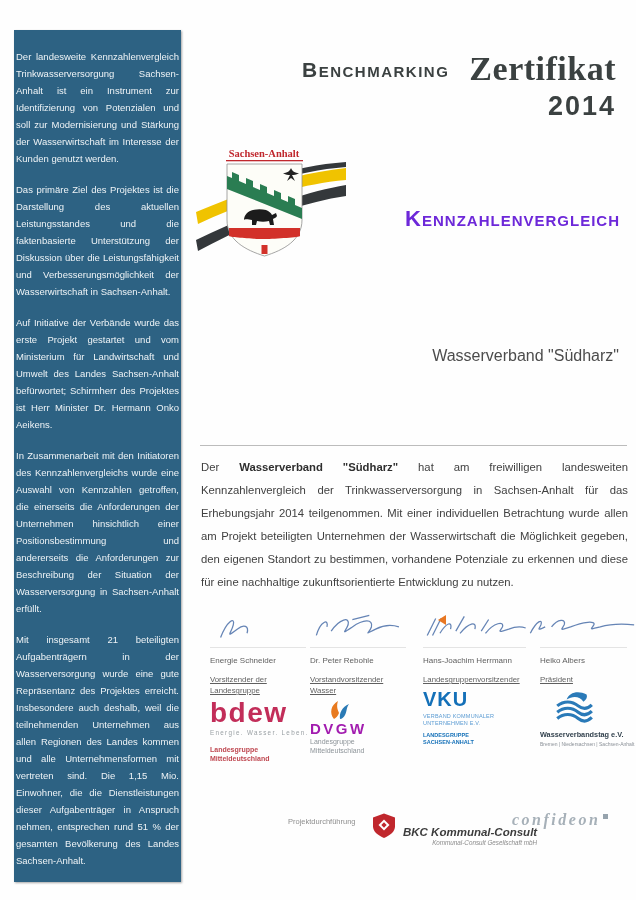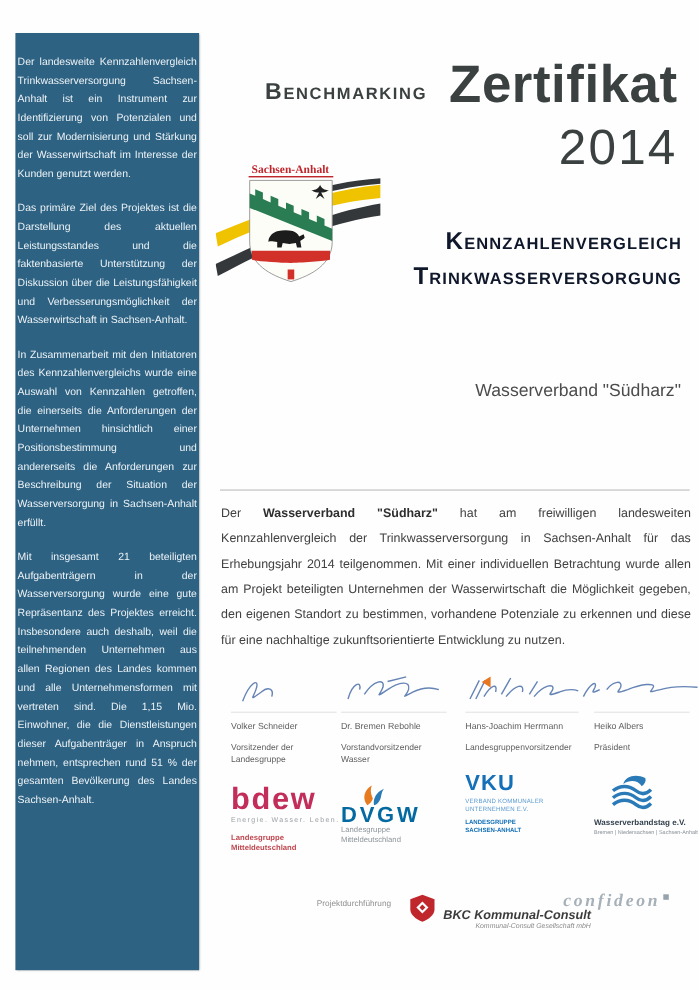--- a/index.html
+++ b/index.html
@@ -21,30 +21,30 @@
     overflow:hidden;
     box-shadow:1px 1px 2px rgba(0,0,0,.35);
     hyphens:auto;
   }
   .sidebar p { margin:0 0 14px; }
 
   
   .header { position:absolute; top:50px; right:20px; text-align:right; color:#3b4141; }
   .header .line1 { white-space:nowrap; }
   .program { font-size:21px; font-weight:bold; font-variant:small-caps; letter-spacing:1.5px; margin-right:20px; vertical-align:3px; }
-  .title-word { font-size:48px; font-weight:bold; letter-spacing:0.5px; }
-  .year { font-size:45px; font-weight:normal; letter-spacing:2px; margin-top:3px; }
+  .title-word { font-size:34px; font-weight:bold; letter-spacing:0.5px;font-family:Liberation Serif, serif; }
+  .year { font-size:27px; font-weight:bold; letter-spacing:2px; margin-top:3px; }
 
   
   .emblem { position:absolute; left:196px; top:146px; width:150px; height:118px; }
 
   
   .subject {
     position:absolute; top:203px; right:16px; text-align:right;
-    color:#0f172a; font-weight:bold; font-variant:small-caps;
+    color:#6d28d9; font-weight:bold; font-variant:small-caps;
     font-size:22px; line-height:32px; letter-spacing:1px;
   }
 
   
   .recipient { position:absolute; top:347px; right:17px; font-size:16px; color:#4c4c4c; }
 
   
   .divider { position:absolute; left:200px; top:445px; width:427px; border-top:1px solid #bcbcbc; }
   .body-text {
     position:absolute; left:201px; top:456px; width:427px;
@@ -55,31 +55,31 @@
   
   .sig { position:absolute; top:610px; }
   .sig-1 { left:210px; width:104px; }
   .sig-2 { left:310px; width:104px; }
   .sig-3 { left:423px; width:112px; }
   .sig-4 { left:540px; width:95px; }
   .signature { display:block; height:36px; }
   .sig-4 .signature { margin-left:-16px; }
   .sigline { border-top:1px solid #e4e4e4; width:92%; margin:1px 0 8px; }
   .sig .name { font-size:8px; color:#5f5f5f; margin-bottom:9px; white-space:nowrap; }
-  .sig .role { font-size:7.8px; color:#5f5f5f; line-height:11px; margin-bottom:17px; width:86px; }
+  .sig .role { font-size:7.8px; color:#5f5f5f; line-height:11px; margin-bottom:4px; width:86px;text-decoration:underline; }
 
   
   .bdew-word { font-size:28px; font-weight:bold; color:#c22d59; letter-spacing:1.5px; line-height:26px; font-family:Liberation Sans, sans-serif; }
   .bdew-tag { font-size:6.3px; color:#9aa0a4; letter-spacing:1.3px; margin:3px 0 9px; white-space:nowrap; }
   .bdew-sub { font-size:7px; color:#bf4750; font-weight:bold; line-height:9px; }
 
   
   .dvgw { margin-top:2px; }
   .dvgw-flame { display:block; width:28px; height:20px; margin-left:14px; }
-  .dvgw-word { font-size:20px; font-weight:bold; color:#0369a1; letter-spacing:2.5px; line-height:17px; }
+  .dvgw-word { font-size:15px; font-weight:bold; color:#a21caf; letter-spacing:2.5px; line-height:17px; }
   .dvgw-sub { font-size:7px; color:#8d9499; line-height:9px; }
   .dvgw-sub:first-of-type { margin-top:8px; }
 
   
   .vku { margin-top:4px; }
   .vku-word { position:relative; font-size:20px; font-weight:bold; color:#1470b8; letter-spacing:1px; line-height:20px; width:52px; }
   .vku-arrow { position:absolute; left:15px; top:5px; width:0; height:0;
     border-top:5px solid transparent; border-bottom:5px solid transparent; border-right:8px solid #e87722; }
   .vku-sub-a { font-size:5.5px; color:#5b9bd2; line-height:7px; letter-spacing:.2px; }
   .vku-sub-a.first { margin-top:4px; }
@@ -103,20 +103,21 @@
   .conf-mark { display:inline-block; width:5px; height:5px; background:#96a3ad; margin-left:3px; vertical-align:6px; }
 </style>
 </head>
 <body>
 
 <div class="page">
 
   <aside class="sidebar">
     <p>Der landesweite Kennzahlenvergleich Trinkwasserversorgung Sachsen-Anhalt ist ein Instrument zur Identifizierung von Potenzialen und soll zur Modernisierung und Stärkung der Wasserwirtschaft im Interesse der Kunden genutzt werden.</p>
     <p>Das primäre Ziel des Projektes ist die Darstellung des aktuellen Leistungsstandes und die faktenbasierte Unterstützung der Diskussion über die Leistungsfähigkeit und Verbesserungsmöglichkeit der Wasserwirtschaft in Sachsen-Anhalt.</p>
+    <p>Auf Initiative der Verbände wurde das erste Projekt gestartet und vom Ministerium für Landwirtschaft und Umwelt des Landes Sachsen-Anhalt befürwortet; Schirmherr des Projektes ist Herr Minister Dr. Hermann Onko Aeikens.</p>
     <p>In Zusammenarbeit mit den Initiatoren des Kennzahlenvergleichs wurde eine Auswahl von Kennzahlen getroffen, die einerseits die Anforderungen der Unternehmen hinsichtlich einer Positionsbestimmung und andererseits die Anforderungen zur Beschreibung der Situation der Wasserversorgung in Sachsen-Anhalt erfüllt.</p>
     <p>Mit insgesamt 21 beteiligten Aufgabenträgern in der Wasserversorgung wurde eine gute Repräsentanz des Projektes erreicht. Insbesondere auch deshalb, weil die teilnehmenden Unternehmen aus allen Regionen des Landes kommen und alle Unternehmensformen mit vertreten sind. Die 1,15 Mio. Einwohner, die die Dienstleistungen dieser Aufgabenträger in Anspruch nehmen, entsprechen rund 51 % der gesamten Bevölkerung des Landes Sachsen-Anhalt.</p>
   </aside>
 
   <header class="header">
     <div class="line1">
       <span class="program">Benchmarking</span><span class="title-word">Zertifikat</span>
     </div>
     <div class="year">2014</div>
   </header>
@@ -130,50 +131,49 @@
     <path d="M95,22 c-1,3 -4,5 -8,5 c3,2 5,2 7,2 l-3,6 l4,-3 l4,3 l-3,-6 c2,0 4,0 7,-2 c-4,0 -7,-2 -8,-5 Z" fill="#222222"></path>
     <path d="M48,74 c0,-5 4,-9 9,-10 c4,-1 9,-1 13,0 c3,1 5,3 6,5 l4,-2 l1,3 c-1,2 -3,2 -4,3 l1,6 l-4,0 l-1,-4 c-4,1 -8,1 -12,0 l-1,4 l-4,0 l0,-5 c-4,-1 -8,-1 -8,0 Z" fill="#1c1c1c"></path>
     <path d="M33,82 L104,82 L104,90 C104,91 80,93 68.5,93 C57,93 33,91 33,90 Z" fill="#d2312a"></path>
     <rect x="65.5" y="99" width="6" height="9" fill="#d2312a"></rect>
     <text x="68" y="11" text-anchor="middle" font-size="10.5" font-weight="bold" fill="#c0272d" font-family="Liberation Serif, serif">Sachsen-Anhalt</text>
     <rect x="30" y="14" width="77" height="1.3" fill="#c0272d"></rect>
   </svg>
 
   <div class="subject">
     <div>Kennzahlenvergleich</div>
-    <div>Trinkwasserversorgung</div>
   </div>
 
   <div class="recipient">Wasserverband "Südharz"</div>
 
   <div class="divider"></div>
 
   <p class="body-text"><span>Der </span><b>Wasserverband "Südharz"</b><span> hat am freiwilligen landesweiten Kennzahlenvergleich der Trinkwasserversorgung in Sachsen-Anhalt für das Erhebungsjahr 2014 teilgenommen. Mit einer individuellen Betrachtung wurde allen am Projekt beteiligten Unternehmen der Wasserwirtschaft die Möglichkeit gegeben, den eigenen Standort zu bestimmen, vorhandene Potenziale zu erkennen und diese für eine nachhaltige zukunftsorientierte Entwicklung zu nutzen.</span></p>
 
   <div class="sig sig-1">
     <svg class="signature" viewBox="0 0 90 34">
       <path d="M10,26 C16,10 24,6 22,14 C20,22 14,27 26,18 C32,13 37,15 35,22" stroke="#4a6fa8" stroke-width="1.2" fill="none" opacity="0.85"></path>
     </svg>
     <div class="sigline"></div>
-    <div class="name">Volker Schneider</div>
+    <div class="name">Energie Schneider</div>
     <div class="role">Vorsitzender der Landesgruppe</div>
     <div class="org bdew">
       <div class="bdew-word">bdew</div>
       <div class="bdew-tag">Energie. Wasser. Leben.</div>
       <div class="bdew-sub">Landesgruppe</div>
       <div class="bdew-sub">Mitteldeutschland</div>
     </div>
   </div>
 
   <div class="sig sig-2">
     <svg class="signature" viewBox="0 0 95 34">
       <path d="M6,24 C10,10 18,8 16,16 M20,20 C28,8 38,6 36,14 C34,20 28,24 40,16 C50,9 60,8 58,16 C56,22 50,24 62,18 C70,14 78,14 84,16 M40,9 L56,5" stroke="#4a6fa8" stroke-width="1.2" fill="none" opacity="0.85"></path>
     </svg>
     <div class="sigline"></div>
-    <div class="name">Dr. Bremen Rebohle</div>
+    <div class="name">Dr. Peter Rebohle</div>
     <div class="role">Vorstandvorsitzender Wasser</div>
     <div class="org dvgw">
       <svg class="dvgw-flame" viewBox="0 0 28 20">
         <path d="M10,19 C5,13 7,5 14,1 C12,7 14,10 15,13 C14,16 12,18 10,19 Z" fill="#e87a1f"></path>
         <path d="M16,19 C15,13 18,7 25,4 C22,8 23,12 21,15 C20,17 18,19 16,19 Z" fill="#2a7ab5"></path>
       </svg>
       <div class="dvgw-word">DVGW</div>
       <div class="dvgw-sub">Landesgruppe</div>
       <div class="dvgw-sub">Mitteldeutschland</div>
     </div>

